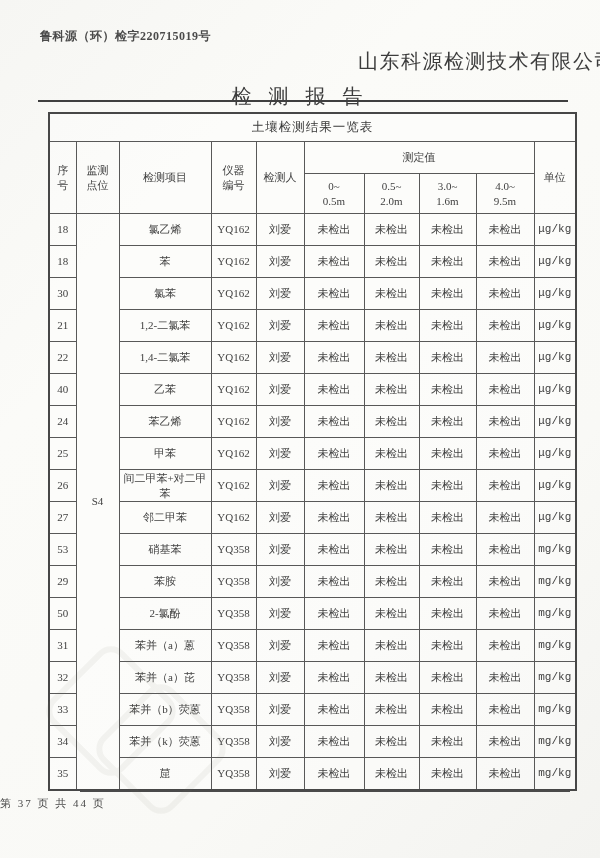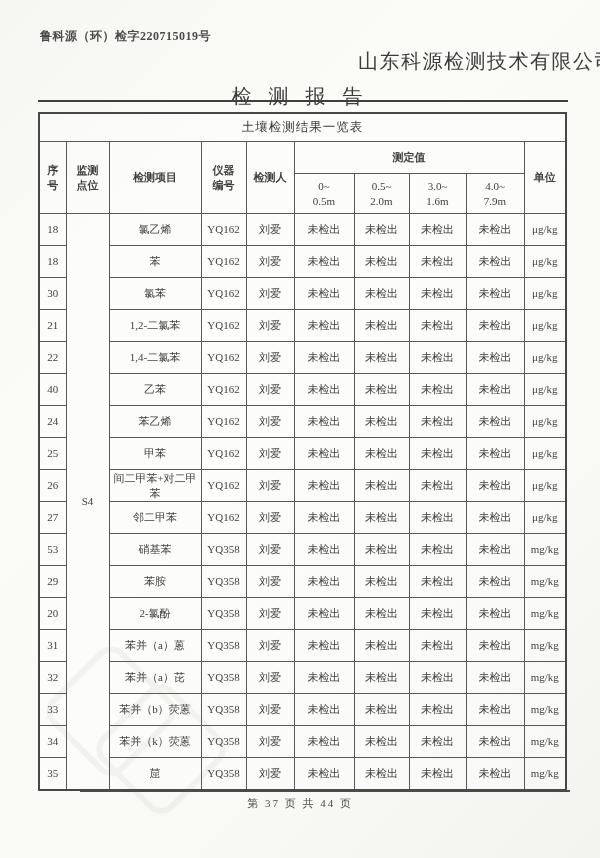--- a/index.html
+++ b/index.html
@@ -23,50 +23,50 @@
   }
   .report-title{
     position:absolute;top:76px;left:0;width:100%;
     text-align:center;font-size:20px;letter-spacing:6px;color:#3c3c3c;margin-top:7px;
   }
   .header-rule{
     position:absolute;top:100px;left:38px;width:530px;height:0;
     border-top:2px solid #3f3f3f;
   }
   table.results{
-    position:absolute;top:112px;left:38px;width:527px;
+    position:absolute;top:112px;left:48px;width:527px;
     border-collapse:collapse;table-layout:fixed;
     border:2px solid #474747;
     background:rgba(255,255,255,.35);
   }
   table.results th,table.results td{
     border:1px solid #585858;
     padding:1px 2px;
     text-align:center;vertical-align:middle;
     font-weight:normal;
     font-size:11px;color:#414141;
     line-height:1.3;
     overflow:hidden;
   }
   tr.title-row th{height:25px;font-size:12.5px;letter-spacing:1px;color:#383838;}
   thead th{white-space:pre-line;font-size:11.5px;}
-  tr.head-1 th{height:29px;font-weight:bold;}
+  tr.head-1 th{height:29px;}
   tr.head-2 th{height:37px;}
   tbody td{height:29px;}
   td.item{padding:1px 6px;}
   td.val{color:#5c5c5c;}
   td.point{font-size:11.5px;color:#444;}
-  td.unit{font-size:10.5px;}
+  td.unit{font-size:10.5px;font-family:Liberation Mono, monospace;}
   .footer-rule{
     position:absolute;top:790px;left:80px;width:490px;height:0;
     border-top:2px solid #4a4a4a;
   }
   .page-footer{
     position:absolute;top:796px;left:0;width:100%;
-    text-align:center;font-size:11px;letter-spacing:2px;color:#4a4a4a;
+    text-align:left;font-size:11px;letter-spacing:2px;color:#4a4a4a;
   }
   .watermark{
     position:absolute;top:640px;left:50px;width:160px;height:160px;
     opacity:.07;pointer-events:none;
   }
   .watermark .wm1,.watermark .wm2{
     position:absolute;border:6px solid #7a7a66;border-radius:18px;
     transform:rotate(45deg);
   }
   .watermark .wm1{left:10px;top:20px;width:90px;height:90px;}
@@ -108,21 +108,21 @@
         <th rowspan="2">仪器
 编号</th>
         <th rowspan="2">检测人</th>
         <th colspan="4">测定值</th>
         <th rowspan="2">单位</th>
       </tr>
       <tr class="head-2">
         <th><span>0~</span><br><span>0.5m</span></th>
         <th><span>0.5~</span><br><span>2.0m</span></th>
         <th><span>3.0~</span><br><span>1.6m</span></th>
-        <th><span>4.0~</span><br><span>7.9m</span></th>
+        <th><span>4.0~</span><br><span>9.5m</span></th>
       </tr>
     </thead>
     <tbody>
         <tr>
           <td class="seq">18</td>
           <td class="point" rowspan="18">S4</td>
           <td class="item">氯乙烯</td>
           <td class="inst">YQ162</td>
           <td class="tester">刘爱</td>
           <td class="val">未检出</td>
@@ -246,21 +246,21 @@
           <td class="item">苯胺</td>
           <td class="inst">YQ358</td>
           <td class="tester">刘爱</td>
           <td class="val">未检出</td>
           <td class="val">未检出</td>
           <td class="val">未检出</td>
           <td class="val">未检出</td>
           <td class="unit">mg/kg</td>
         </tr>
         <tr>
-          <td class="seq">20</td>
+          <td class="seq">50</td>
           <td class="item">2-氯酚</td>
           <td class="inst">YQ358</td>
           <td class="tester">刘爱</td>
           <td class="val">未检出</td>
           <td class="val">未检出</td>
           <td class="val">未检出</td>
           <td class="val">未检出</td>
           <td class="unit">mg/kg</td>
         </tr>
         <tr>

